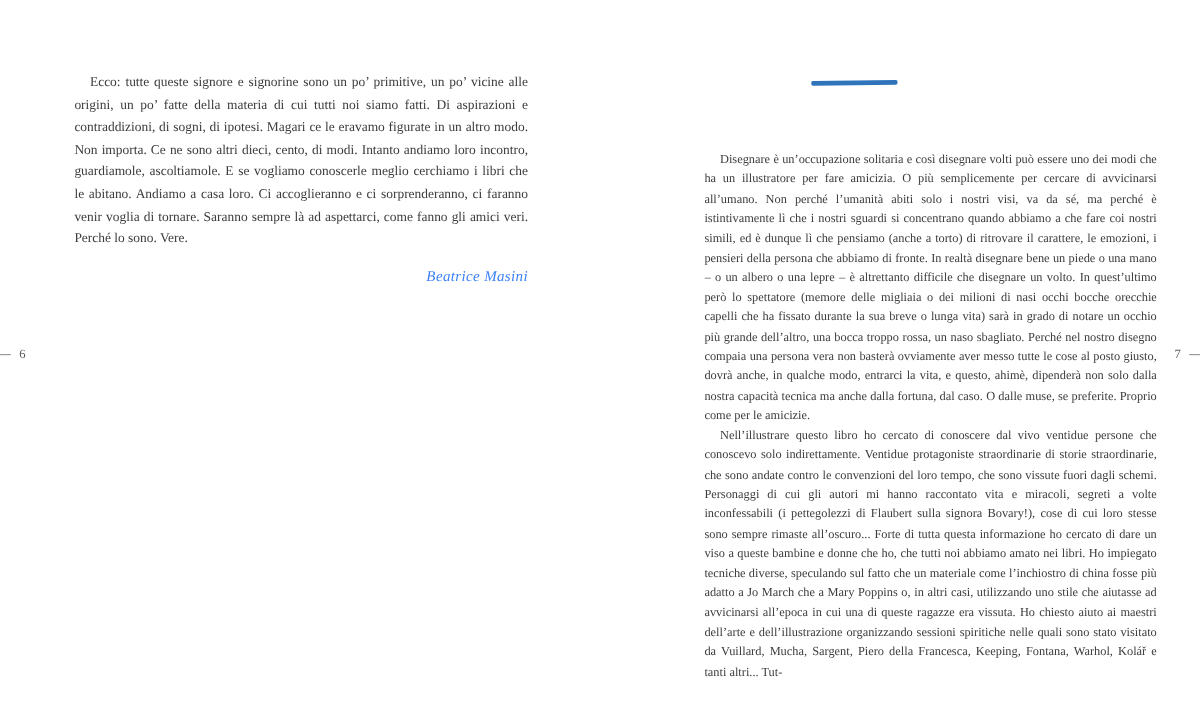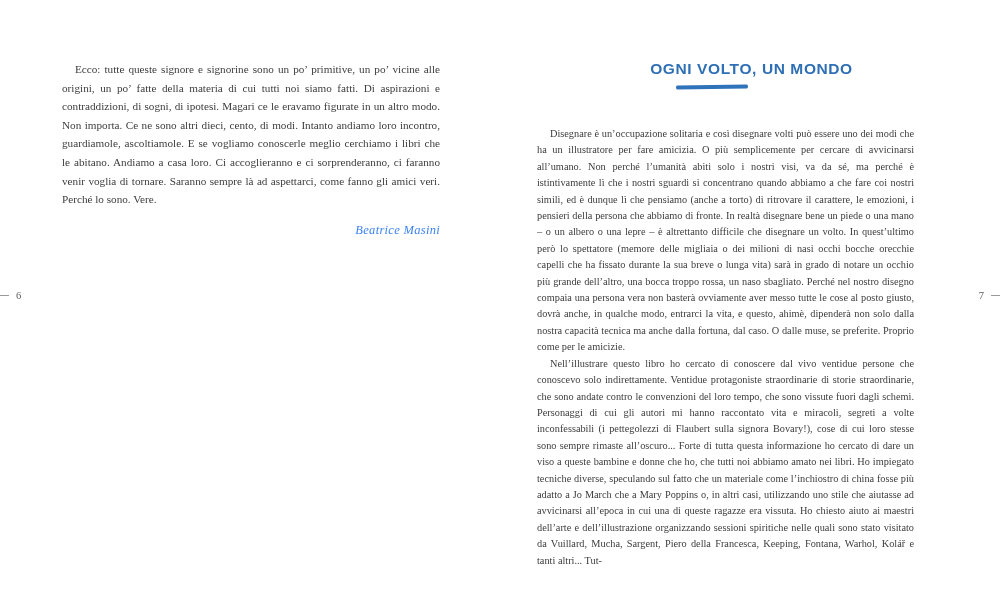--- a/index.html
+++ b/index.html
@@ -82,21 +82,21 @@
     width: 72px;
     height: 4px;
     margin: 7px 0 0 113px;
     background: #2f73ba;
     border-radius: 2px / 3px;
     transform: rotate(-0.7deg);
   }
 
   .right-text-block {
     position: absolute;
-    left: 537px;
+    left: 587px;
     top: 126px;
     width: 377px;
     height: 478px;
     overflow: hidden;
   }
   .right-text-block .body-text {
     font-size: 10.3px;
     line-height: 16.4px;
   }
 </style>
@@ -112,21 +112,20 @@
     </div>
 
     <div class="page-marker marker-left">
       <span class="marker-rule"></span>
       <span class="page-number">6</span>
     </div>
   </section>
 
   <section>
     <header class="right-header">
-      <h1 class="chapter-title">OGNI VOLTO, UN MONDO</h1>
       <div class="title-underline"></div>
     </header>
 
     <div class="right-text-block">
       <p class="body-text">Disegnare è un’occupazione solitaria e così disegnare volti può essere uno dei modi che ha un illustratore per fare amicizia. O più semplicemente per cercare di avvicinarsi all’umano. Non perché l’umanità abiti solo i nostri visi, va da sé, ma perché è istintivamente lì che i nostri sguardi si concentrano quando abbiamo a che fare coi nostri simili, ed è dunque lì che pensiamo (anche a torto) di ritrovare il carattere, le emozioni, i pensieri della persona che abbiamo di fronte. In realtà disegnare bene un piede o una mano – o un albero o una lepre – è altrettanto difficile che disegnare un volto. In quest’ultimo però lo spettatore (memore delle migliaia o dei milioni di nasi occhi bocche orecchie capelli che ha fissato durante la sua breve o lunga vita) sarà in grado di notare un occhio più grande dell’altro, una bocca troppo rossa, un naso sbagliato. Perché nel nostro disegno compaia una persona vera non basterà ovviamente aver messo tutte le cose al posto giusto, dovrà anche, in qualche modo, entrarci la vita, e questo, ahimè, dipenderà non solo dalla nostra capacità tecnica ma anche dalla fortuna, dal caso. O dalle muse, se preferite. Proprio come per le amicizie.</p>
       <p class="body-text">Nell’illustrare questo libro ho cercato di conoscere dal vivo ventidue persone che conoscevo solo indirettamente. Ventidue protagoniste straordinarie di storie straordinarie, che sono andate contro le convenzioni del loro tempo, che sono vissute fuori dagli schemi. Personaggi di cui gli autori mi hanno raccontato vita e miracoli, segreti a volte inconfessabili (i pettegolezzi di Flaubert sulla signora Bovary!), cose di cui loro stesse sono sempre rimaste all’oscuro... Forte di tutta questa informazione ho cercato di dare un viso a queste bambine e donne che ho, che tutti noi abbiamo amato nei libri. Ho impiegato tecniche diverse, speculando sul fatto che un materiale come l’inchiostro di china fosse più adatto a Jo March che a Mary Poppins o, in altri casi, utilizzando uno stile che aiutasse ad avvicinarsi all’epoca in cui una di queste ragazze era vissuta. Ho chiesto aiuto ai maestri dell’arte e dell’illustrazione organizzando sessioni spiritiche nelle quali sono stato visitato da Vuillard, Mucha, Sargent, Piero della Francesca, Keeping, Fontana, Warhol, Kolář e tanti altri... Tut-</p>
     </div>
 
     <div class="page-marker marker-right">
       <span class="page-number">7</span>

